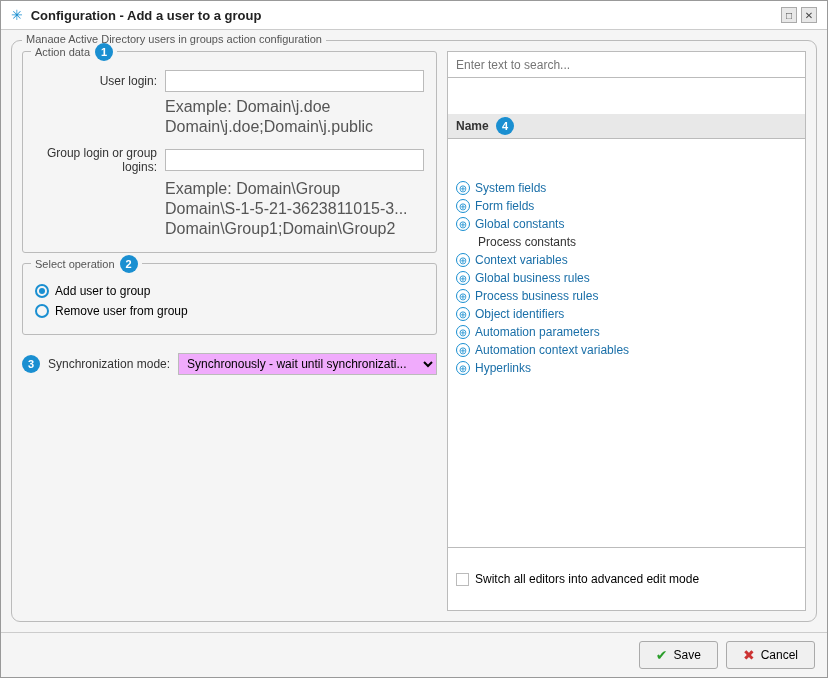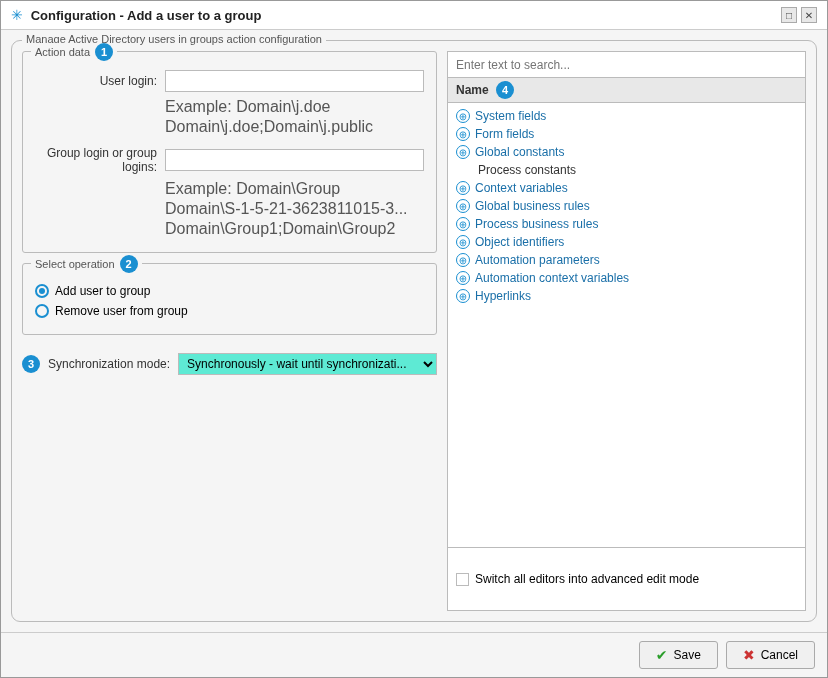--- a/index.html
+++ b/index.html
@@ -93,20 +93,21 @@
       display: flex;
       flex-direction: column;
       gap: 10px;
     }
     .right-panel {
       flex: 1;
       display: flex;
       flex-direction: column;
       border: 1px solid #bbb;
       background: #fff;
+      gap: 36px;
     }
     .fieldset {
       border: 1px solid #bbb;
       border-radius: 3px;
       padding: 10px 12px;
       position: relative;
     }
     .fieldset-legend {
       position: absolute;
       top: -9px;
@@ -197,21 +198,21 @@
       padding: 8px 0;
     }
     .sync-label {
       color: #333;
       font-size: 12px;
     }
     .sync-select {
       flex: 1;
       height: 22px;
       border: 1px solid #bbb;
-      background: #5eead4;
+      background: #f0abfc;
       font-size: 12px;
       padding: 0 4px;
       cursor: pointer;
     }
     .search-box {
       width: 100%;
       height: 26px;
       border: none;
       border-bottom: 1px solid #bbb;
       padding: 4px 8px;

